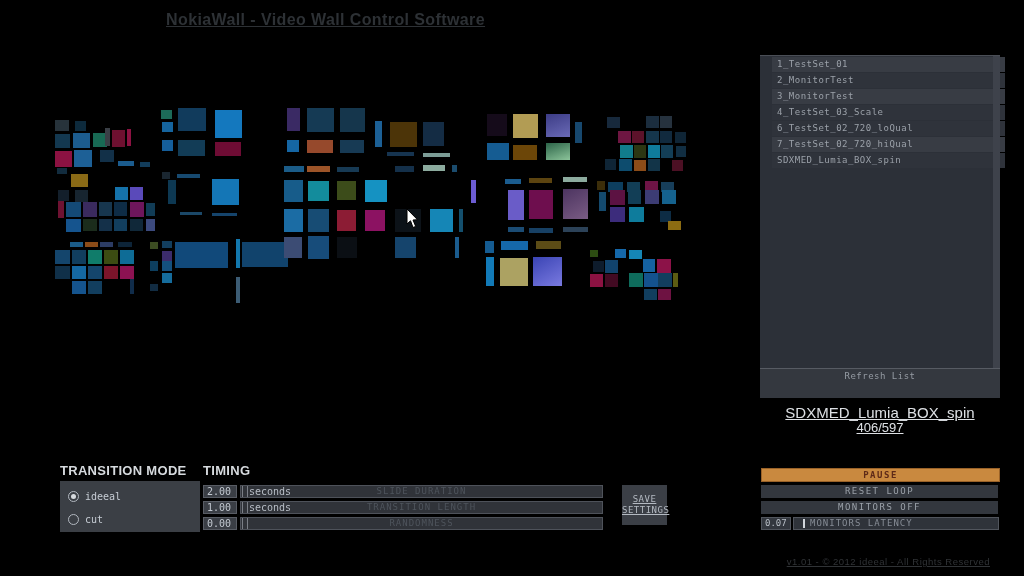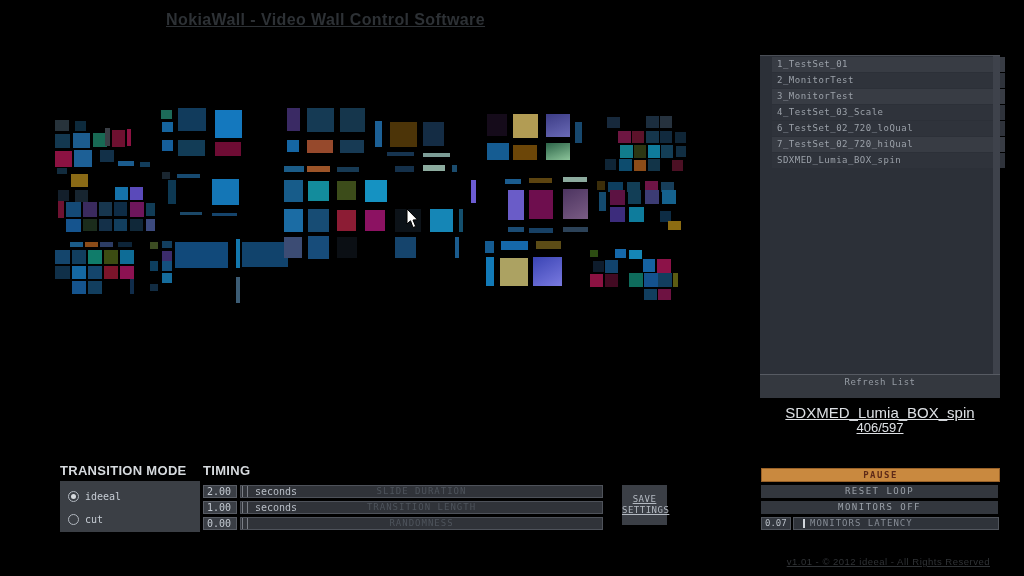--- a/index.html
+++ b/index.html
@@ -9,21 +9,21 @@
   .title{left:166px;top:11px;font-size:16px;font-weight:bold;color:#2d3135;letter-spacing:.4px;}
   .tile{position:absolute;}
 
   
   .playlist{left:760px;top:55px;width:240px;height:343px;background:#2c3038;border-top:1px solid #4a4e56;box-sizing:border-box;}
   .list-rows{position:absolute;left:0;top:1px;width:233px;margin-left:12px;}
   .list-row{height:15px;margin-bottom:1px;background:#383c44;color:#9ba1a9;
             font:9px "DejaVu Sans Mono",monospace;line-height:15px;padding-left:5px;letter-spacing:.5px;}
   .list-row.alt{background:#2f333b;}
   .scrollbar{position:absolute;right:0;top:0;width:7px;height:328px;background:#3e424b;}
-  .refresh{position:absolute;left:0;bottom:0;width:100%;height:24px;background:#34383f;
+  .refresh{position:absolute;left:0;bottom:0;width:100%;height:30px;background:#34383f;
            border-top:1px solid #575b63;color:#959ba3;font:9px "DejaVu Sans Mono",monospace;
            text-align:center;line-height:14px;letter-spacing:.5px;box-sizing:border-box;}
   .current-item{left:760px;top:404px;width:240px;text-align:center;color:#dde0e4;font-size:15px;}
   .progress{left:760px;top:420px;width:240px;text-align:center;color:#dde0e4;font-size:13px;}
 
   
   .btn{position:absolute;left:761px;width:237px;background:#33373e;color:#9aa0a8;
        font:9px "DejaVu Sans Mono",monospace;text-align:center;letter-spacing:1.5px;}
   .pause{top:468px;height:12px;line-height:12px;background:#c9893f;border:1px solid #9a6228;
          color:#5e2a18;font-weight:bold;}
@@ -43,21 +43,21 @@
   .radio-row{position:absolute;left:8px;display:flex;align-items:center;gap:6px;color:#c6ccd4;
              font:10px "DejaVu Sans Mono",monospace;}
   .radio{width:9px;height:9px;border:1px solid #b2b8c0;border-radius:50%;position:relative;background:#3b3f45;}
   .radio.sel::after{content:"";position:absolute;left:2px;top:2px;width:5px;height:5px;
                     background:#d6dade;border-radius:50%;}
   .t-value{position:absolute;left:203px;width:29px;height:11px;background:#3a3e45;border:1px solid #585c64;
            color:#c2c8d0;font:10px "DejaVu Sans Mono",monospace;line-height:11px;padding-left:3px;}
   .t-slider{position:absolute;left:240px;width:361px;height:11px;background:#303339;border:1px solid #4e525a;}
   .t-handle{position:absolute;left:1px;top:0;width:4px;height:11px;
             border-left:1px solid #7a7e86;border-right:1px solid #7a7e86;}
-  .t-unit{position:absolute;left:14px;top:0;color:#b8bec6;font:10px "DejaVu Sans Mono",monospace;line-height:11px;}
+  .t-unit{position:absolute;left:8px;top:0;color:#b8bec6;font:10px "DejaVu Sans Mono",monospace;line-height:11px;}
   .t-name{position:absolute;left:0;width:100%;text-align:center;color:#4e545c;
           font:9px "DejaVu Sans Mono",monospace;line-height:11px;letter-spacing:1px;}
   .save{left:622px;top:485px;width:45px;height:40px;background:#3b3f46;color:#b4bac2;
         font:9px "DejaVu Sans Mono",monospace;text-align:center;letter-spacing:.5px;
         display:flex;flex-direction:column;justify-content:center;line-height:11px;}
   .footer{left:0;top:556px;width:990px;text-align:right;color:#303336;font-size:9.5px;letter-spacing:.5px;}
   #cursor{position:absolute;left:406px;top:209px;}
 </style>
 </head>
 <body>

